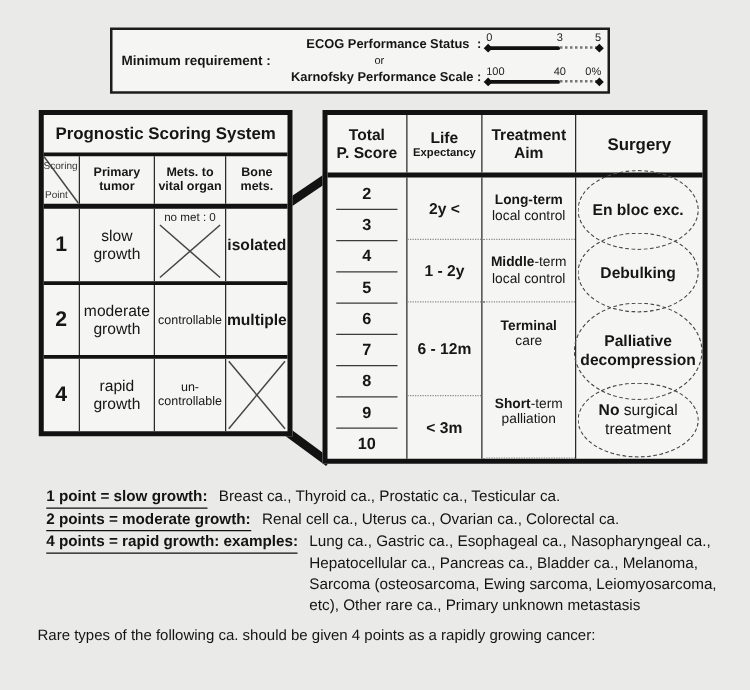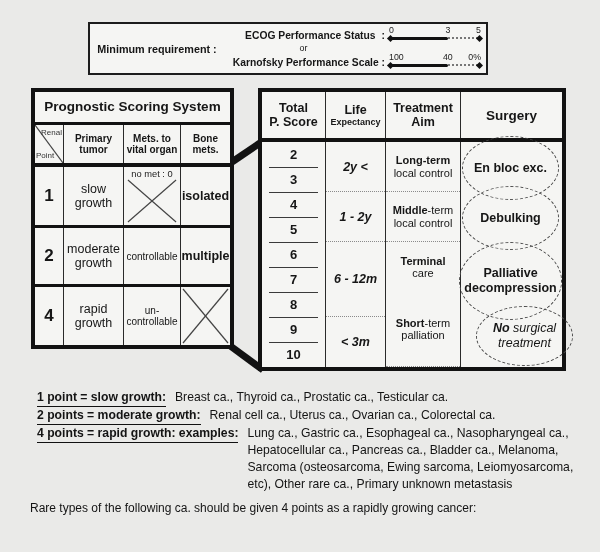--- a/index.html
+++ b/index.html
@@ -70,35 +70,35 @@
   .rw1 { width:64px; } .rw2 { width:60px; } .rw3 { width:75px; } .rw4 { flex:1; }
   .rh { font-weight:bold; font-size:12.5px; line-height:14px; }
   .rh-small { font-weight:bold; font-size:9px; line-height:10px; }
   .rh-surgery { font-weight:bold; font-size:13.5px; }
   .rbody { display:flex; height:225px; }
   .colscore { width:64px; border-right:1.5px solid #2a2a2a; box-sizing:border-box; display:flex; flex-direction:column; }
   .scell { height:25px; position:relative; display:flex; align-items:center; justify-content:center;
            font-weight:bold; font-size:13px; }
   .scell::after { content:""; position:absolute; left:7px; right:7px; bottom:-0.5px; border-bottom:1.5px solid #3a3a3a; }
   .scell.nol::after { display:none; }
-  .colexp { width:60px; border-right:1.5px solid #2a2a2a; box-sizing:border-box; display:flex; flex-direction:column;font-style:italic; }
+  .colexp { width:60px; border-right:1.5px solid #2a2a2a; box-sizing:border-box; display:flex; flex-direction:column; }
   .colaim { width:75px; border-right:1.5px solid #2a2a2a; box-sizing:border-box; display:flex; flex-direction:column; }
   .g1 { height:50px; } .g2 { height:50px; } .g3 { height:75px; } .g4 { height:50px; }
   .gcell { box-sizing:border-box; display:flex; flex-direction:column; align-items:center; justify-content:center; text-align:center; }
   .gdot { border-bottom:1.3px dotted #8a8a8a; }
   .exptxt { font-weight:bold; font-size:12.5px; }
   .aim { font-size:11px; line-height:12.5px; }
   .aim b { font-weight:bold; }
   .colsur { flex:1; position:relative; }
   .ellipse { position:absolute; border:1.5px dashed #4a4a4a; border-radius:50%; box-sizing:border-box;
              display:flex; flex-direction:column; align-items:center; justify-content:center; text-align:center; }
   .e1 { left:1px;  top:-6px;  width:97px;  height:64px; }
   .e2 { left:1px;  top:44px;  width:97px;  height:64px; }
   .e3 { left:-2px; top:100px; width:103px; height:78px; }
-  .e4 { left:15px;  top:164px; width:97px;  height:60px;font-style:italic; }
+  .e4 { left:1px;  top:164px; width:97px;  height:60px; }
   .surtxt { font-size:12.5px; line-height:15px; }
   .surtxt b { font-weight:bold; }
   
   .defs { position:absolute; left:37px; top:389px; width:548px; z-index:2;
           font-size:12.2px; line-height:17px; color:#141414; }
   .defrow { display:flex; align-items:flex-start; }
   .deflabel { font-weight:bold; white-space:nowrap; border-bottom:1.8px solid #111; margin-right:9px; }
   .deftext  { }
   
   .footnote { position:absolute; left:30px; top:500px; width:565px; z-index:2;
@@ -150,21 +150,21 @@
     </div>
   </div>
 
   <div class="ltable">
     <div class="ltitle">Prognostic Scoring System</div>
     <div class="lhead">
       <div class="lc w1 corner">
         <svg class="diag" viewBox="0 0 29 38" preserveAspectRatio="none">
           <line x1="0" y1="0" x2="29" y2="38" stroke="#444" stroke-width="1.2"></line>
         </svg>
-        <span class="cf">Renal</span>
+        <span class="cf">Scoring</span>
         <span class="cp">Point</span>
       </div>
       <div class="lc w2 lhc">Primary tumor</div>
       <div class="lc w3 lhc">Mets. to vital organ</div>
       <div class="lc w4 lhc end">Bone mets.</div>
     </div>
     <div class="lrow lrow1">
       <div class="lc w1 pointnum">1</div>
       <div class="lc w2 tumortxt">slow growth</div>
       <div class="lc w3">

